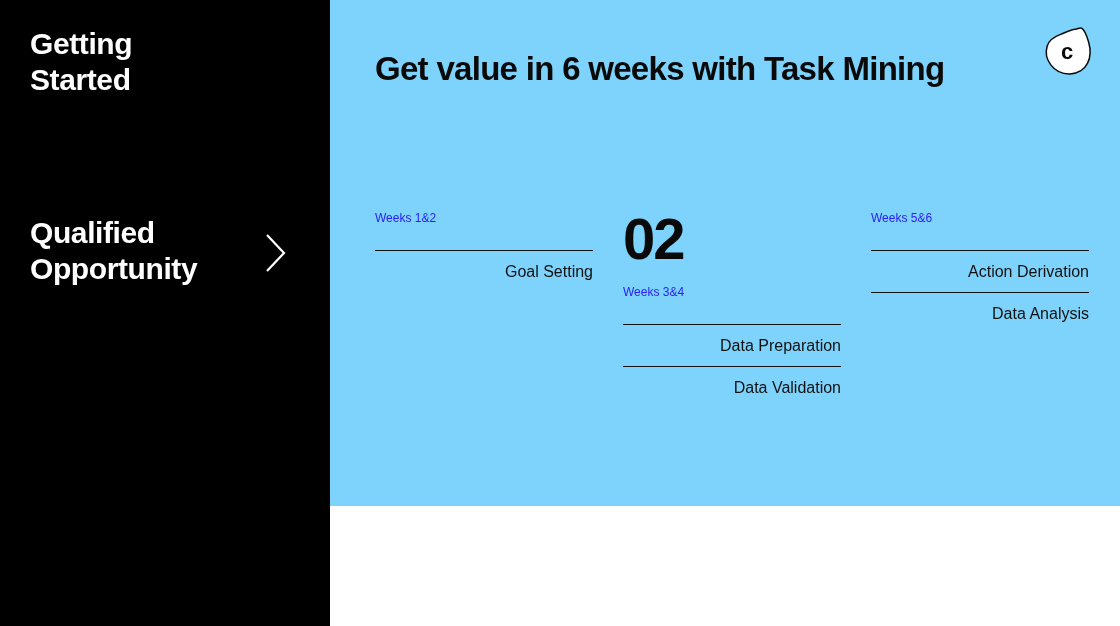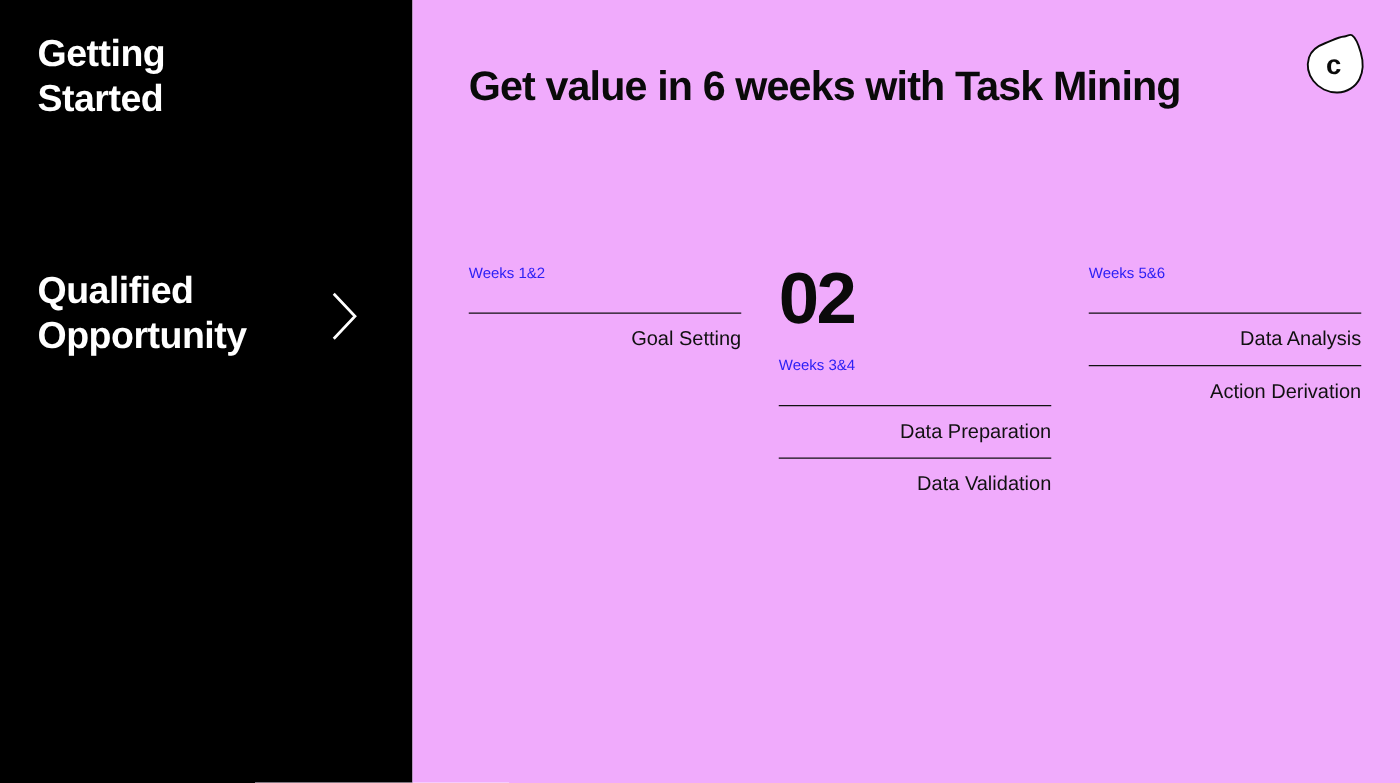--- a/index.html
+++ b/index.html
@@ -66,22 +66,22 @@
     top: 232px;
     width: 28px;
     height: 42px;
     display: block;
   }
 
   
   .main {
     position: relative;
     flex: 1 1 auto;
-    height: 626px;
-    background: #f0abfc;
+    height: 506px;
+    background: #7dd3fc;
   }
 
   .page-title {
     position: absolute;
     left: 45px;      
     top: 27px;
     font-size: 33px;
     line-height: 40px;
     font-weight: 700;
     letter-spacing: -0.7px;
@@ -191,19 +191,19 @@
 
       <section class="col">
         <div class="col-number">02</div>
         <div class="col-weeks">Weeks 3&amp;4</div>
         <div class="col-item">Data Preparation</div>
         <div class="col-item">Data Validation</div>
       </section>
 
       <section class="col">
         <div class="col-weeks">Weeks 5&amp;6</div>
+        <div class="col-item">Action Derivation</div>
         <div class="col-item">Data Analysis</div>
-        <div class="col-item">Action Derivation</div>
       </section>
 
     </div>
   </main>
 </div>
 
 </body></html>

